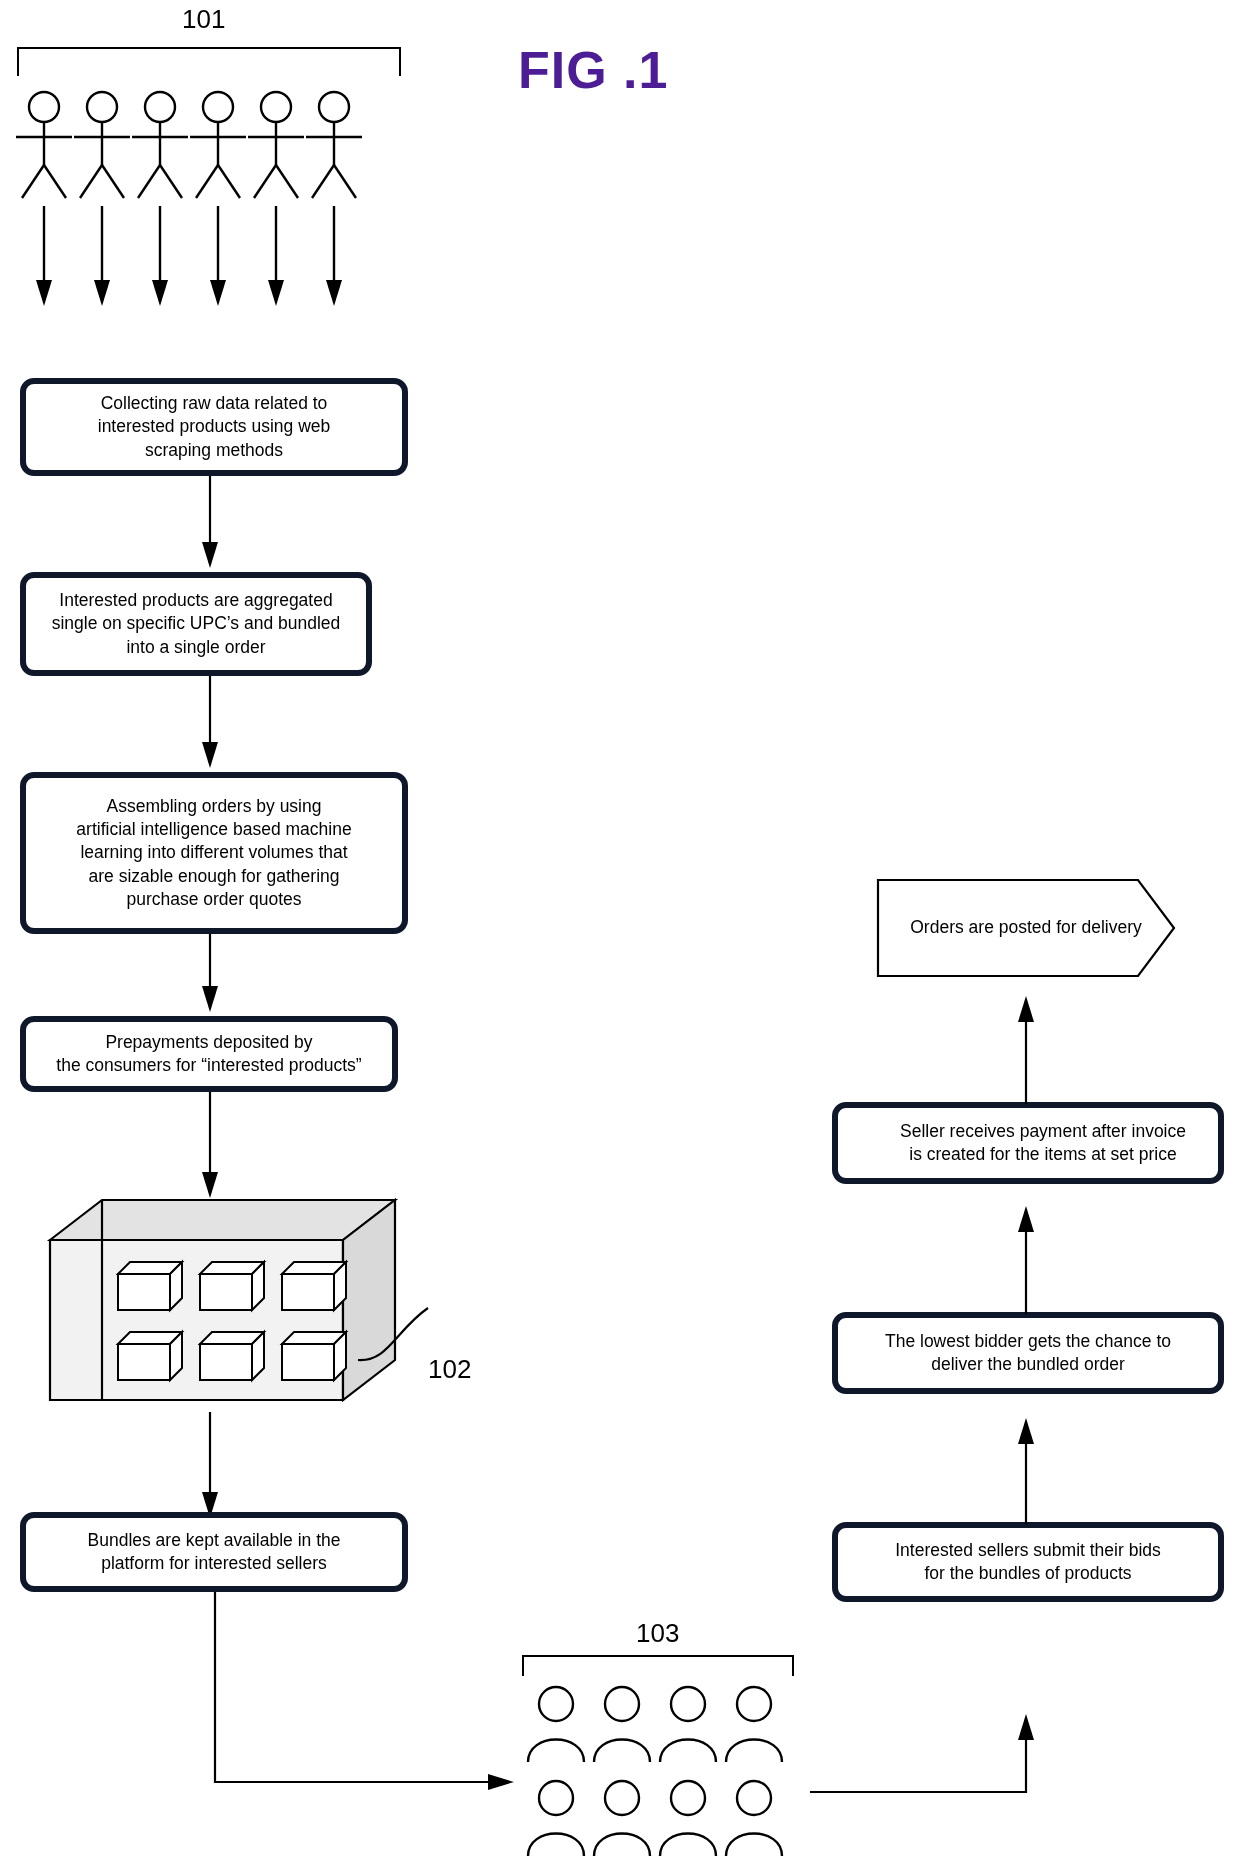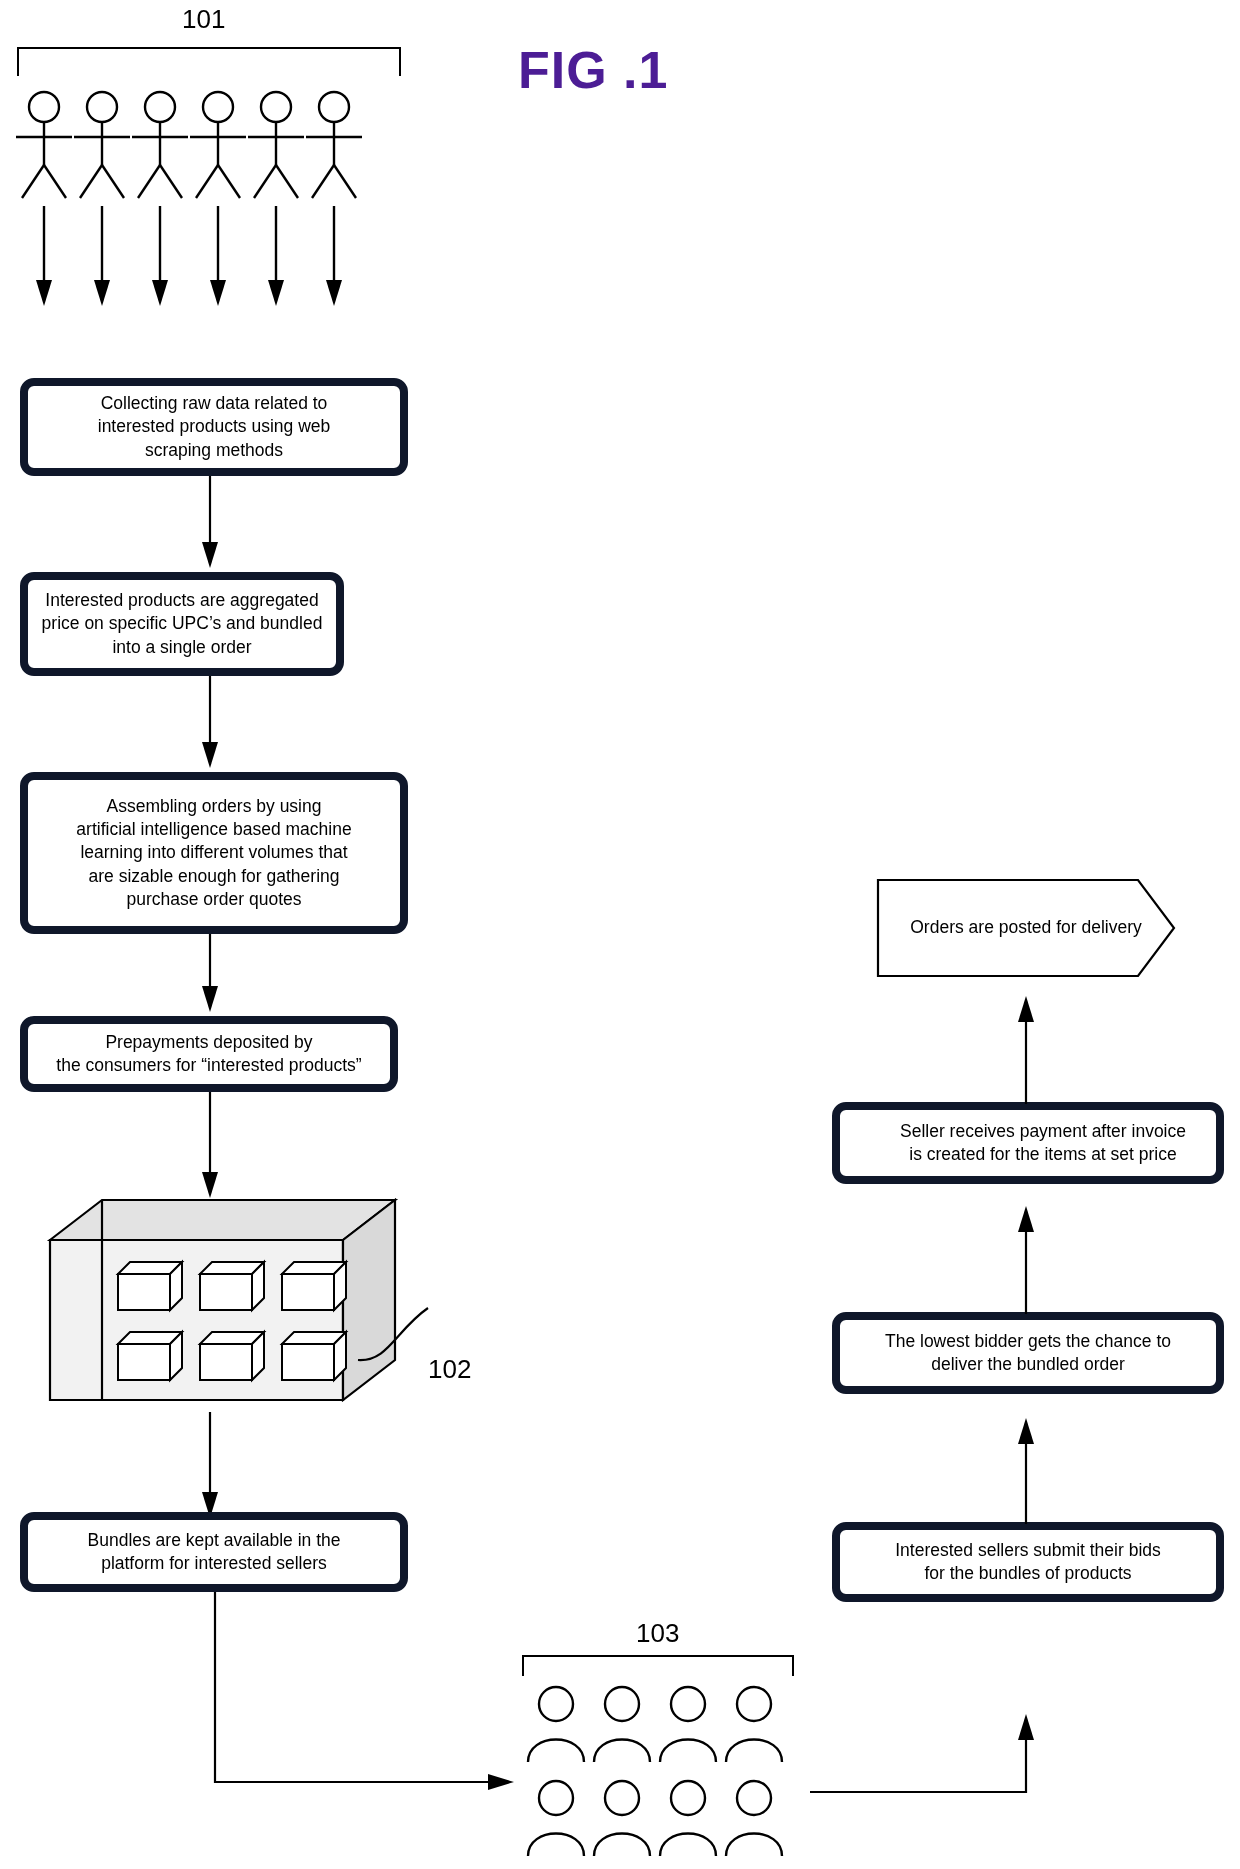--- a/index.html
+++ b/index.html
@@ -29,21 +29,21 @@
   }
 
   .ref-num {
     font-size: 26px;
     color: #000;
     white-space: nowrap;
   }
 
   .box {
     box-sizing: border-box;
-    border: 8px solid #0f172a;
+    border: 6px solid #0f172a;
     border-radius: 14px;
     background: #fff;
     display: flex;
     align-items: center;
     justify-content: center;
     text-align: center;
     font-size: 17.5px;
     line-height: 1.33;
     padding: 6px 10px;
   }
@@ -152,24 +152,24 @@
       <span>interested products using web</span>
       <span>scraping methods</span>
     </div>
   </div>
 
   <svg class="abs" style="left:180px; top:476px;" width="60" height="96">
     <line x1="30" y1="0" x2="30" y2="78" stroke="#000" stroke-width="2.2"></line>
     <polygon points="30,92 22,66 38,66" fill="#000"></polygon>
   </svg>
 
-  <div class="abs box" style="left:20px; top:572px; width:324px; height:104px;">
+  <div class="abs box" style="left:20px; top:572px; width:352px; height:104px;">
     <div>
       <span>Interested products are aggregated</span>
-      <span>price on specific UPC’s and bundled</span>
+      <span>single on specific UPC’s and bundled</span>
       <span>into a single order</span>
     </div>
   </div>
 
   <svg class="abs" style="left:180px; top:676px;" width="60" height="96">
     <line x1="30" y1="0" x2="30" y2="78" stroke="#000" stroke-width="2.2"></line>
     <polygon points="30,92 22,66 38,66" fill="#000"></polygon>
   </svg>
 
   <div class="abs box" style="left:20px; top:772px; width:388px; height:162px;">

